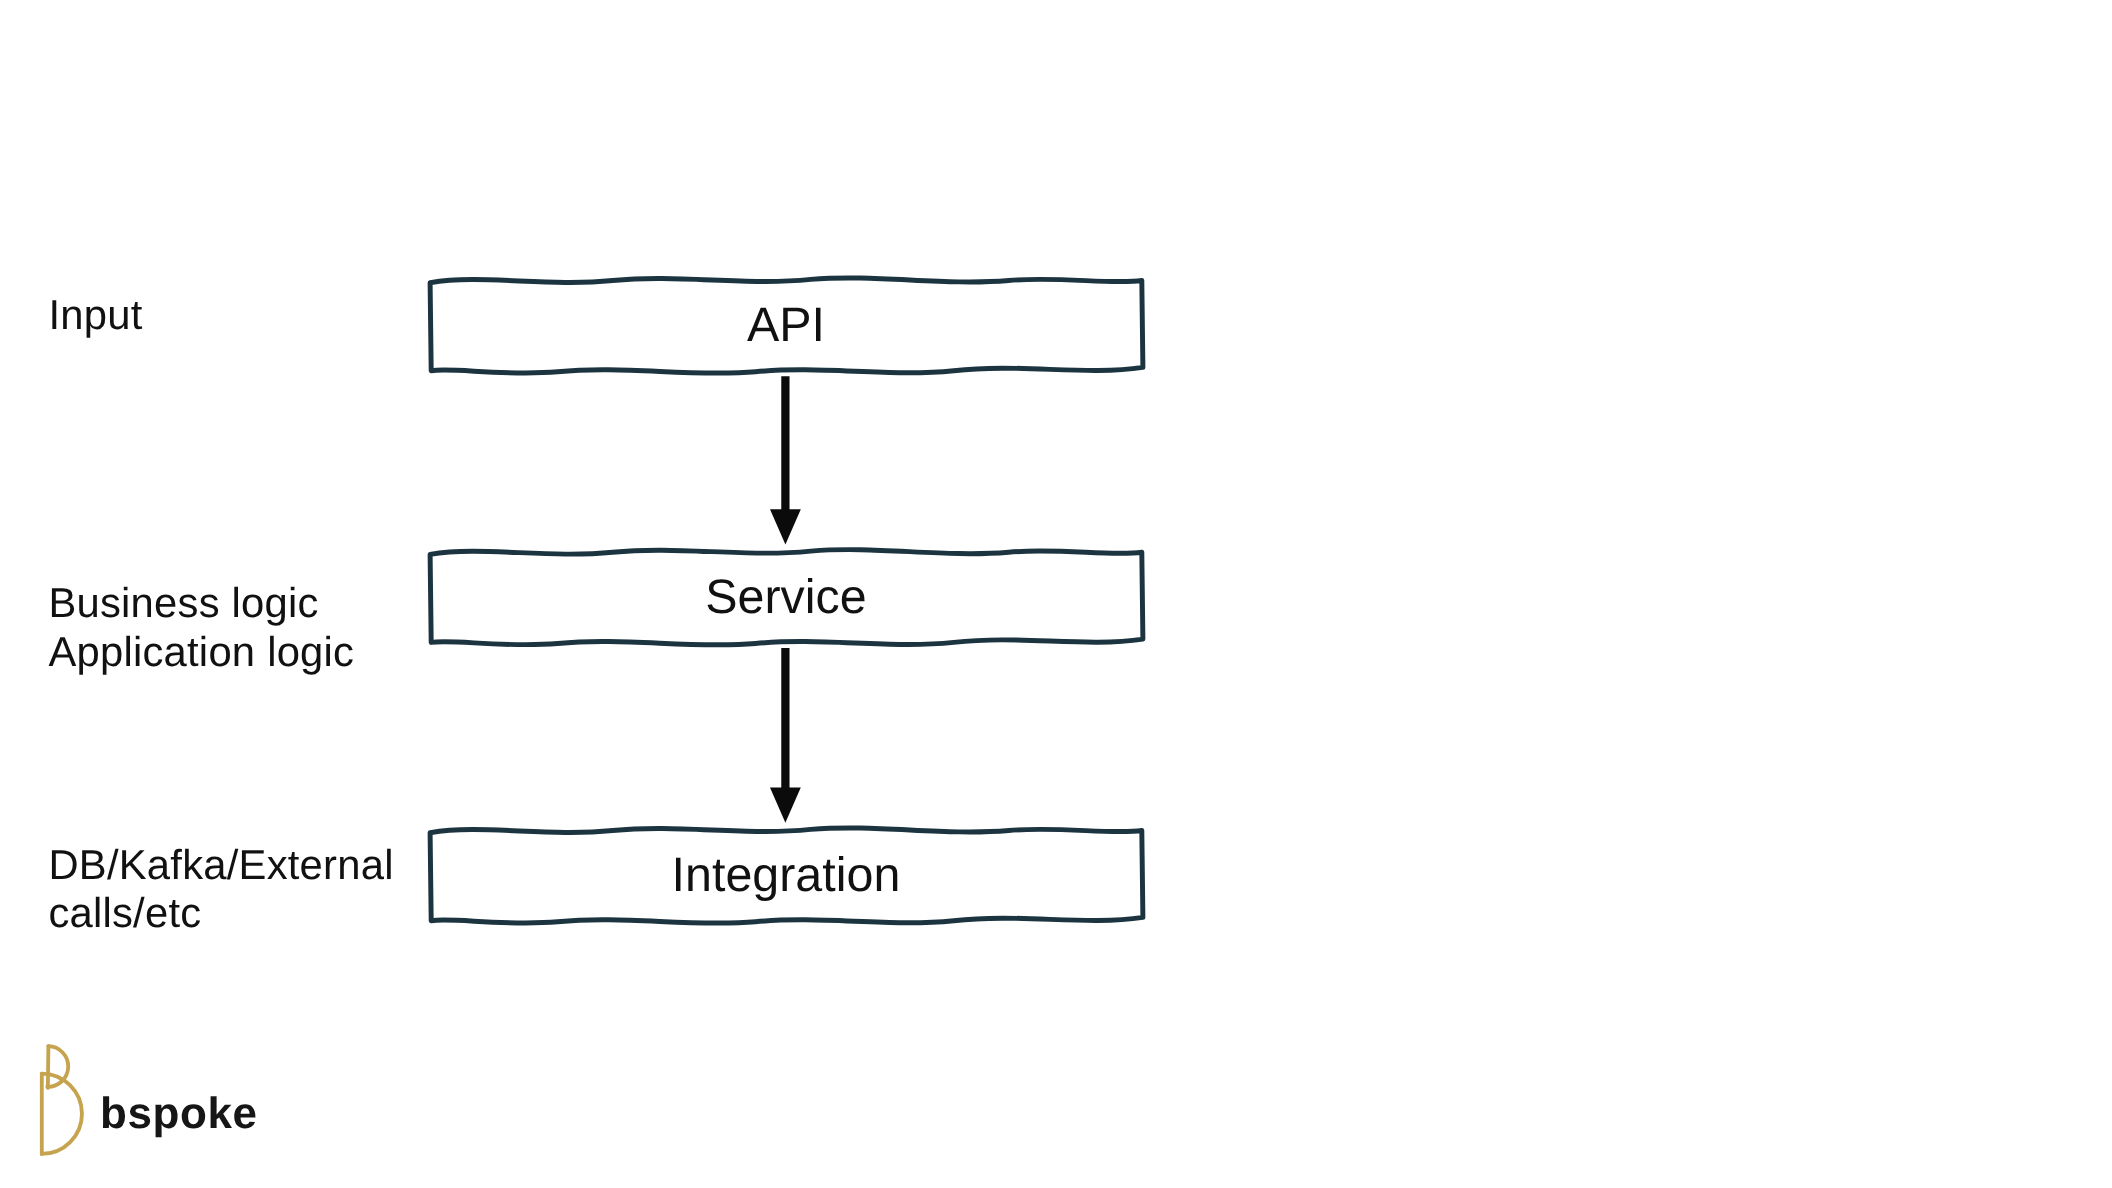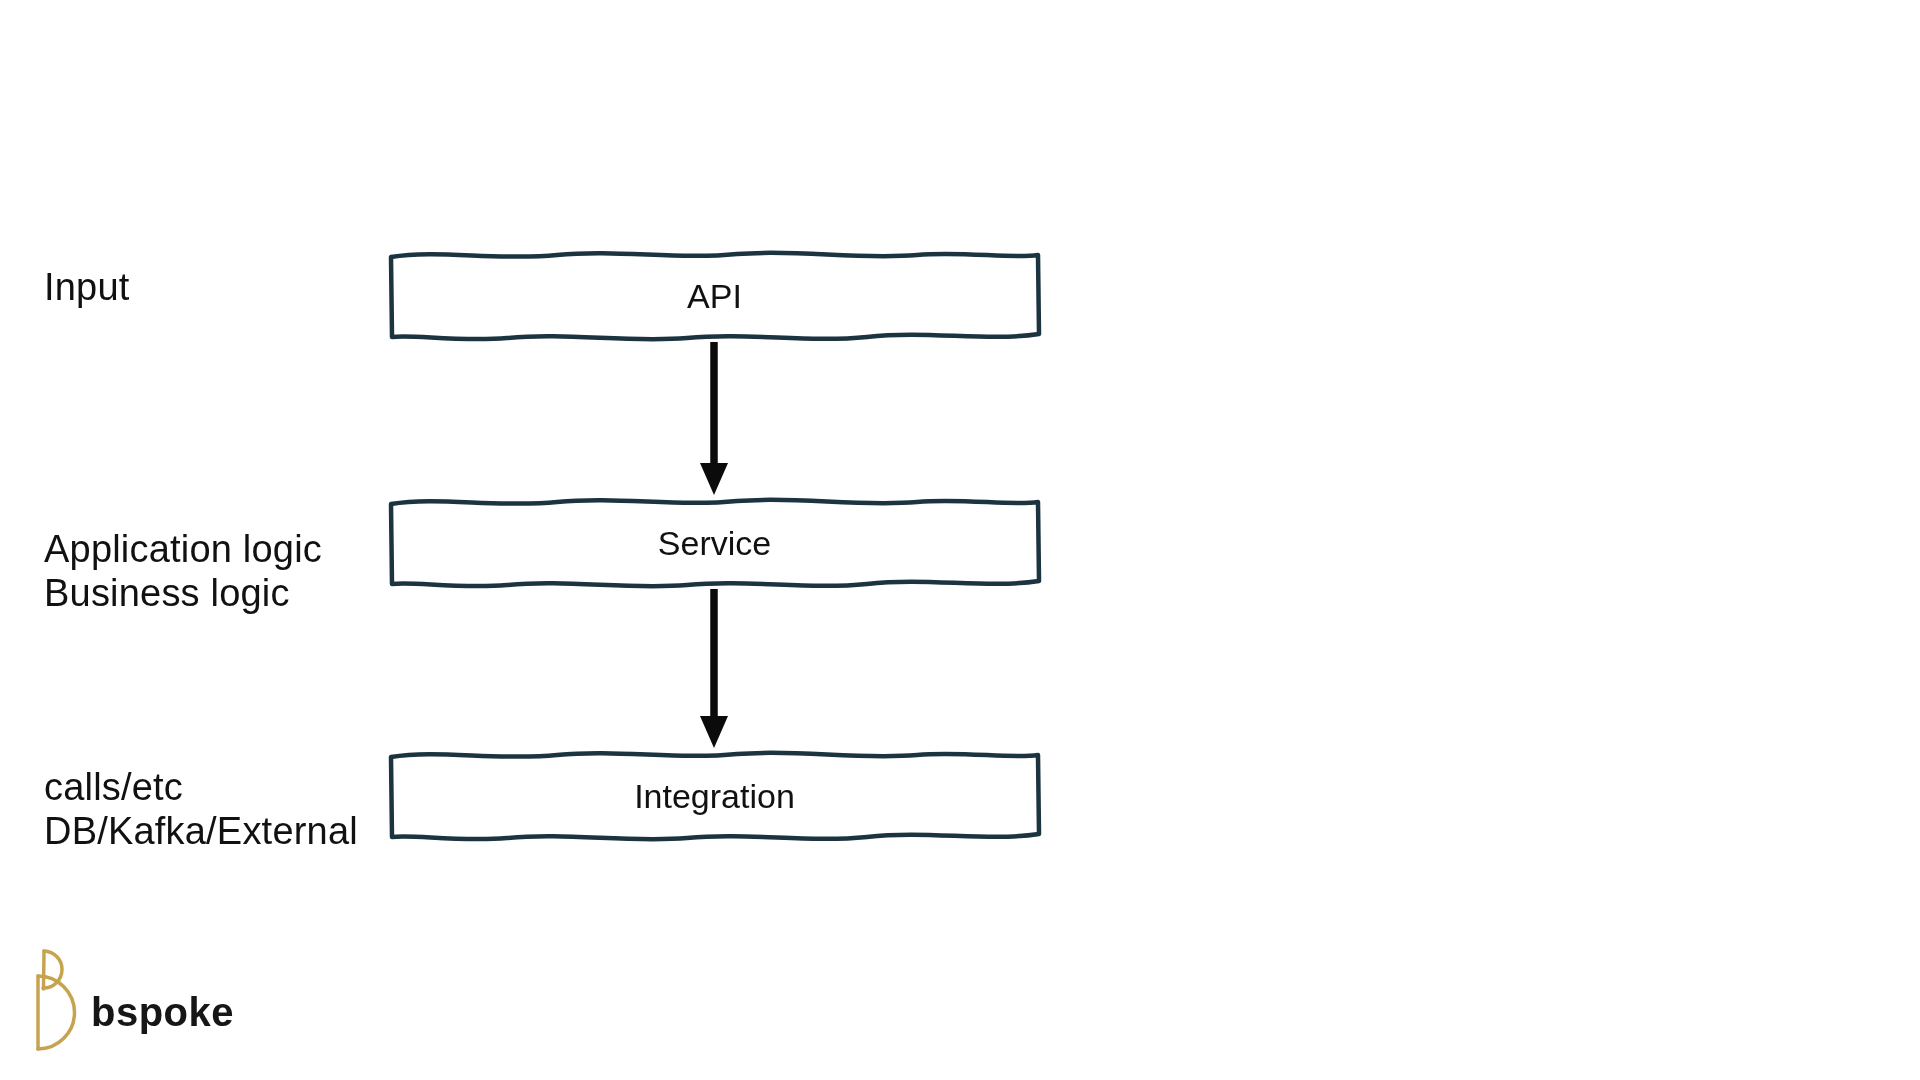--- a/index.html
+++ b/index.html
@@ -28,21 +28,21 @@
     position: absolute;
     left: 387px; top: 250px;
     width: 655px; height: 590px;
   }
   .diagram svg { position: absolute; left: 0; top: 0; overflow: visible; }
 
   .box-label {
     position: absolute;
     left: 0; width: 655px;
     text-align: center;
-    font-size: 34px;
+    font-size: 44px;
     line-height: 40px;
     color: var(--text, #111111);
   }
   #box-label-api         { top: 26px; }
   #box-label-service     { top: 273px; }
   #box-label-integration { top: 526px; }
 
   .logo-mark {
     position: absolute;
     left: 28px; top: 948px;
@@ -60,27 +60,27 @@
 </head>
 <body>
 
 <div class="stage">
 
   <div class="side-label" id="label-input">
     <div>Input</div>
   </div>
 
   <div class="side-label" id="label-app">
+    <div>Business logic</div>
     <div>Application logic</div>
-    <div>Business logic</div>
   </div>
 
   <div class="side-label" id="label-db">
+    <div>DB/Kafka/External</div>
     <div>calls/etc</div>
-    <div>DB/Kafka/External</div>
   </div>
 
   <div class="diagram">
     <svg width="655" height="590" viewBox="0 0 655 590">
       <defs>
         <path id="wavybox" d="M 4,7
              C 50,-1 110,11 170,5
              C 230,-1 290,10 350,4
              C 410,-1 470,10 530,5
              C 575,1 625,9 651,5

